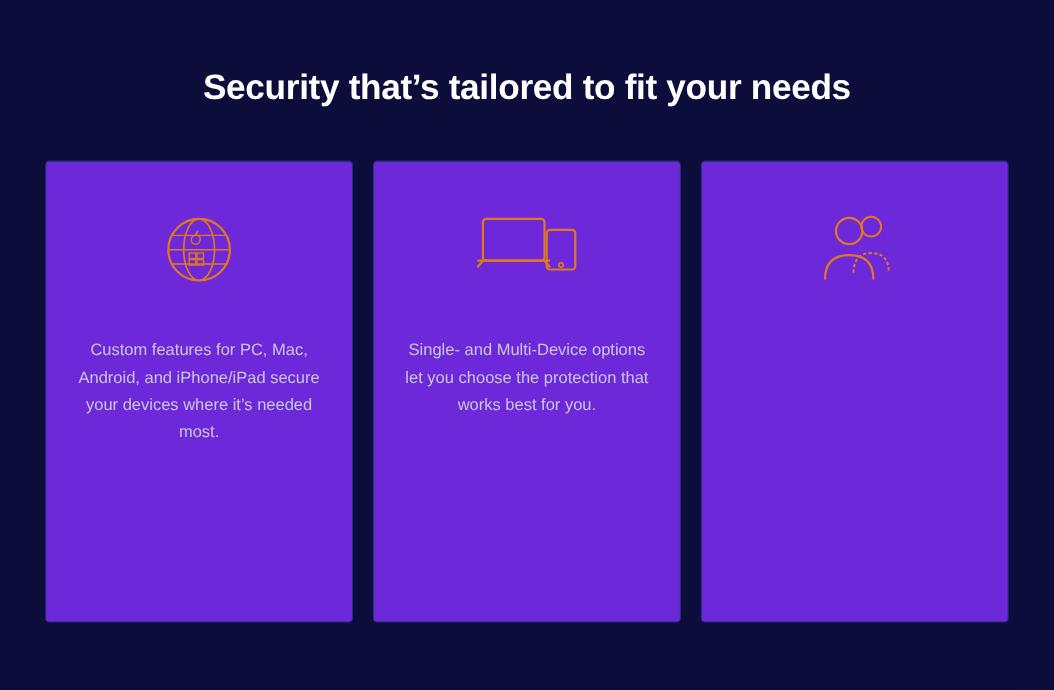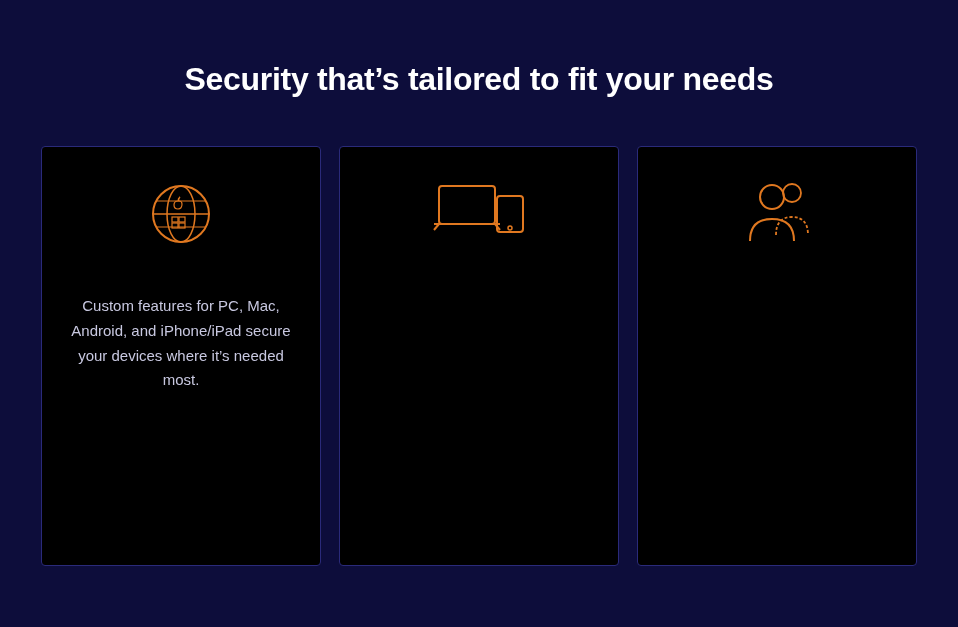--- a/index.html
+++ b/index.html
@@ -31,29 +31,29 @@
 
     .cards-container {
       display: flex;
       gap: 18px;
       justify-content: center;
       width: 100%;
       padding: 0 40px;
     }
 
     .card {
-      background-color: #000000;
+      background-color: #6d28d9;
       border: 1px solid #2a2a7a;
       border-radius: 4px;
       width: 280px;
       min-height: 420px;
       display: flex;
       flex-direction: column;
       align-items: center;
-      padding: 17px 24px 30px 24px;
+      padding: 30px 24px 30px 24px;
     }
 
     .card-icon {
       width: 100px;
       height: 100px;
       margin-bottom: 30px;
       display: flex;
       align-items: center;
       justify-content: center;
     }
@@ -104,20 +104,21 @@
 
         <rect x="10" y="12" width="56" height="38" rx="3" stroke="#e07820" stroke-width="2" fill="none"></rect>
         <line x1="5" y1="50" x2="71" y2="50" stroke="#e07820" stroke-width="2"></line>
         <line x1="10" y1="50" x2="5" y2="56" stroke="#e07820" stroke-width="2"></line>
         <line x1="66" y1="50" x2="71" y2="56" stroke="#e07820" stroke-width="2"></line>
 
         <rect x="68" y="22" width="26" height="36" rx="3" stroke="#e07820" stroke-width="2" fill="none"></rect>
         <circle cx="81" cy="54" r="2" stroke="#e07820" stroke-width="1.5" fill="none"></circle>
       </svg>
     </div>
+    <p class="card-text">Single- and Multi-Device options let you choose the protection that works best for you.</p>
   </div>
 
   <div class="card">
     <div class="card-icon">
       <svg width="90" height="90" viewBox="0 0 90 90" fill="none" xmlns="http://www.w3.org/2000/svg">
 
         <circle cx="40" cy="28" r="12" stroke="#e07820" stroke-width="2" fill="none"></circle>
         <path d="M18 72 Q18 50 40 50 Q62 50 62 72" stroke="#e07820" stroke-width="2" fill="none"></path>
 
         <circle cx="60" cy="24" r="9" stroke="#e07820" stroke-width="1.8" fill="none"></circle>

